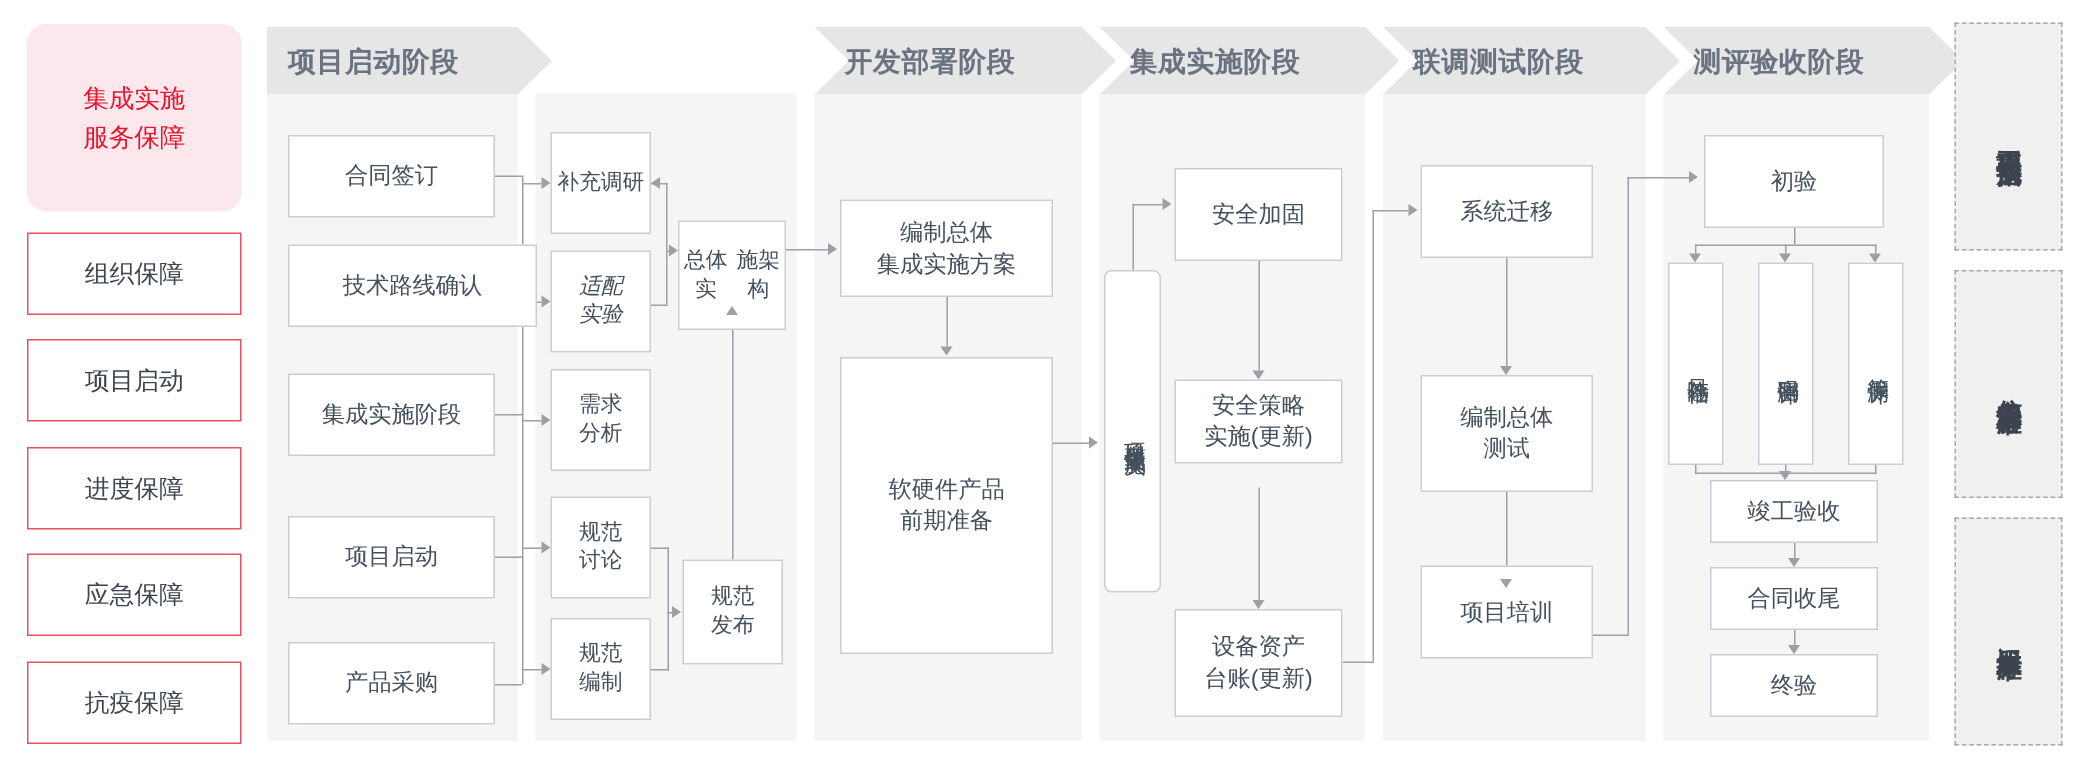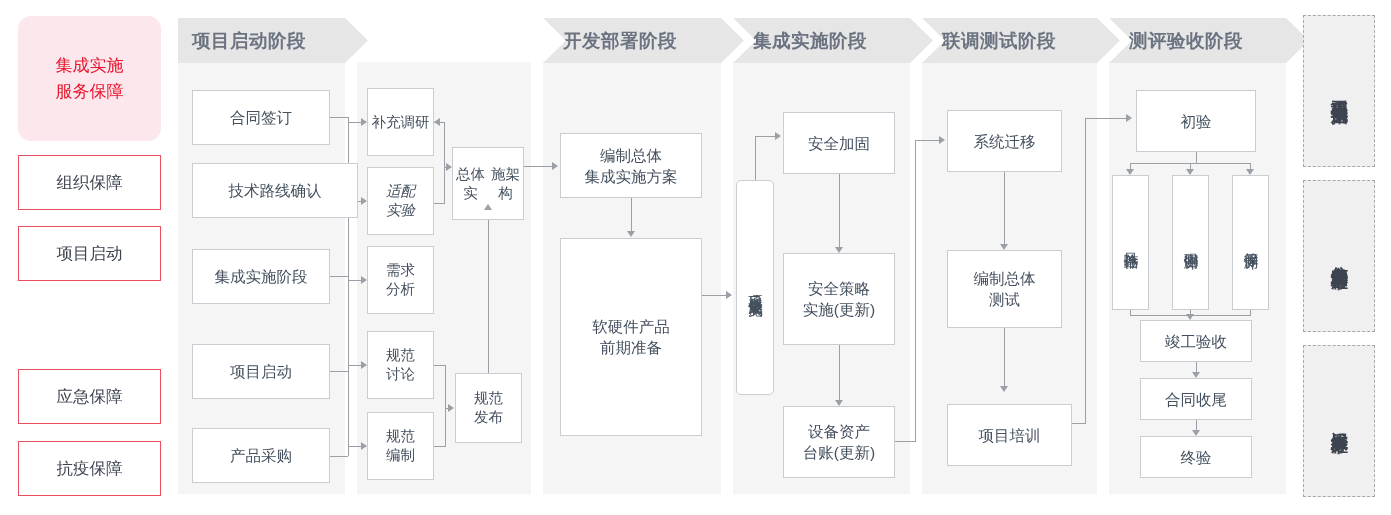--- a/index.html
+++ b/index.html
@@ -50,20 +50,23 @@
     <div>集成实施</div>
     <div>服务保障</div>
   </div>
 
   <div class="lbox lsub" style="left:18px;top:155px;width:143px;height:55px;">
     <span>组织保障</span>
   </div>
   <div class="lbox lsub" style="left:18px;top:226px;width:143px;height:55px;">
     <span>项目启动</span>
   </div>
+  <div class="lbox lsub" style="left:18px;top:298px;width:143px;height:55px;">
+    <span>进度保障</span>
+  </div>
   <div class="lbox lsub" style="left:18px;top:369px;width:143px;height:55px;">
     <span>应急保障</span>
   </div>
   <div class="lbox lsub" style="left:18px;top:441px;width:143px;height:55px;">
     <span>抗疫保障</span>
   </div>
 
   <div class="colbg" style="left:178px;top:62px;width:167px;height:432px;"></div>
   <div class="colbg" style="left:357px;top:62px;width:174px;height:432px;"></div>
   <div class="colbg" style="left:543px;top:62px;width:178px;height:432px;"></div>
@@ -147,37 +150,37 @@
     <div>前期准备</div>
     </div>
 
   <div class="node sm vert round" style="left:736px;top:180px;width:38px;height:215px;">
     <span>项目整体集成实施</span>
     </div>
 
   <div class="node" style="left:783px;top:112px;width:112px;height:62px;flex-direction:column;">
     <div>安全加固</div>
     </div>
-  <div class="node" style="left:783px;top:253px;width:112px;height:92px;flex-direction:column;text-align:center;">
+  <div class="node" style="left:783px;top:253px;width:112px;height:56px;flex-direction:column;text-align:center;">
     <div>安全策略</div>
     <div>实施(更新)</div>
     </div>
   <div class="node" style="left:783px;top:406px;width:112px;height:72px;flex-direction:column;">
     <div>设备资产</div>
     <div>台账(更新)</div>
     </div>
 
   <div class="node" style="left:947px;top:110px;width:115px;height:62px;flex-direction:column;">
     <div>系统迁移</div>
     </div>
   <div class="node" style="left:947px;top:250px;width:115px;height:78px;flex-direction:column;">
     <div>编制总体</div>
     <div>测试</div>
     </div>
-  <div class="node" style="left:947px;top:404px;width:125px;height:62px;flex-direction:column;justify-content:center;">
+  <div class="node" style="left:947px;top:377px;width:115px;height:62px;flex-direction:column;justify-content:center;">
     <div>项目培训</div>
     </div>
 
   <div class="node" style="left:1136px;top:90px;width:120px;height:62px;">
     <span>初验</span>
     </div>
 
   <div class="node sm vert" style="left:1112px;top:175px;width:37px;height:135px;">
     <span>风险评估</span>
     </div>

